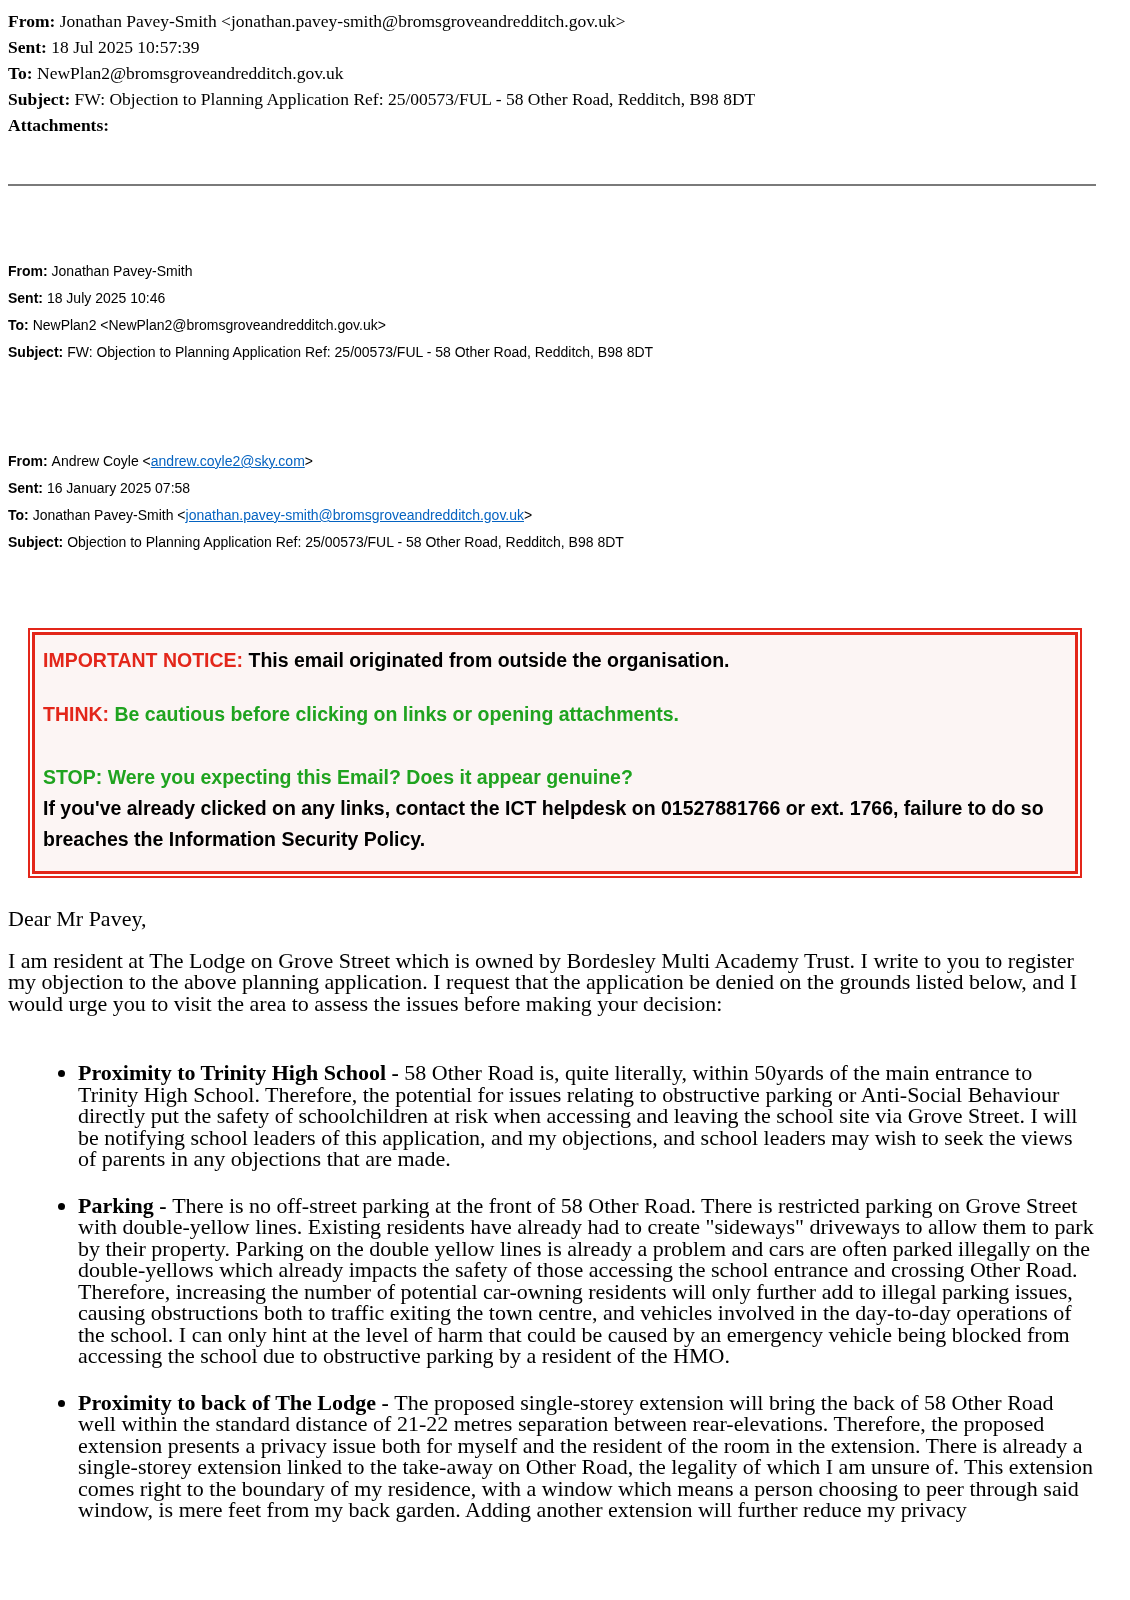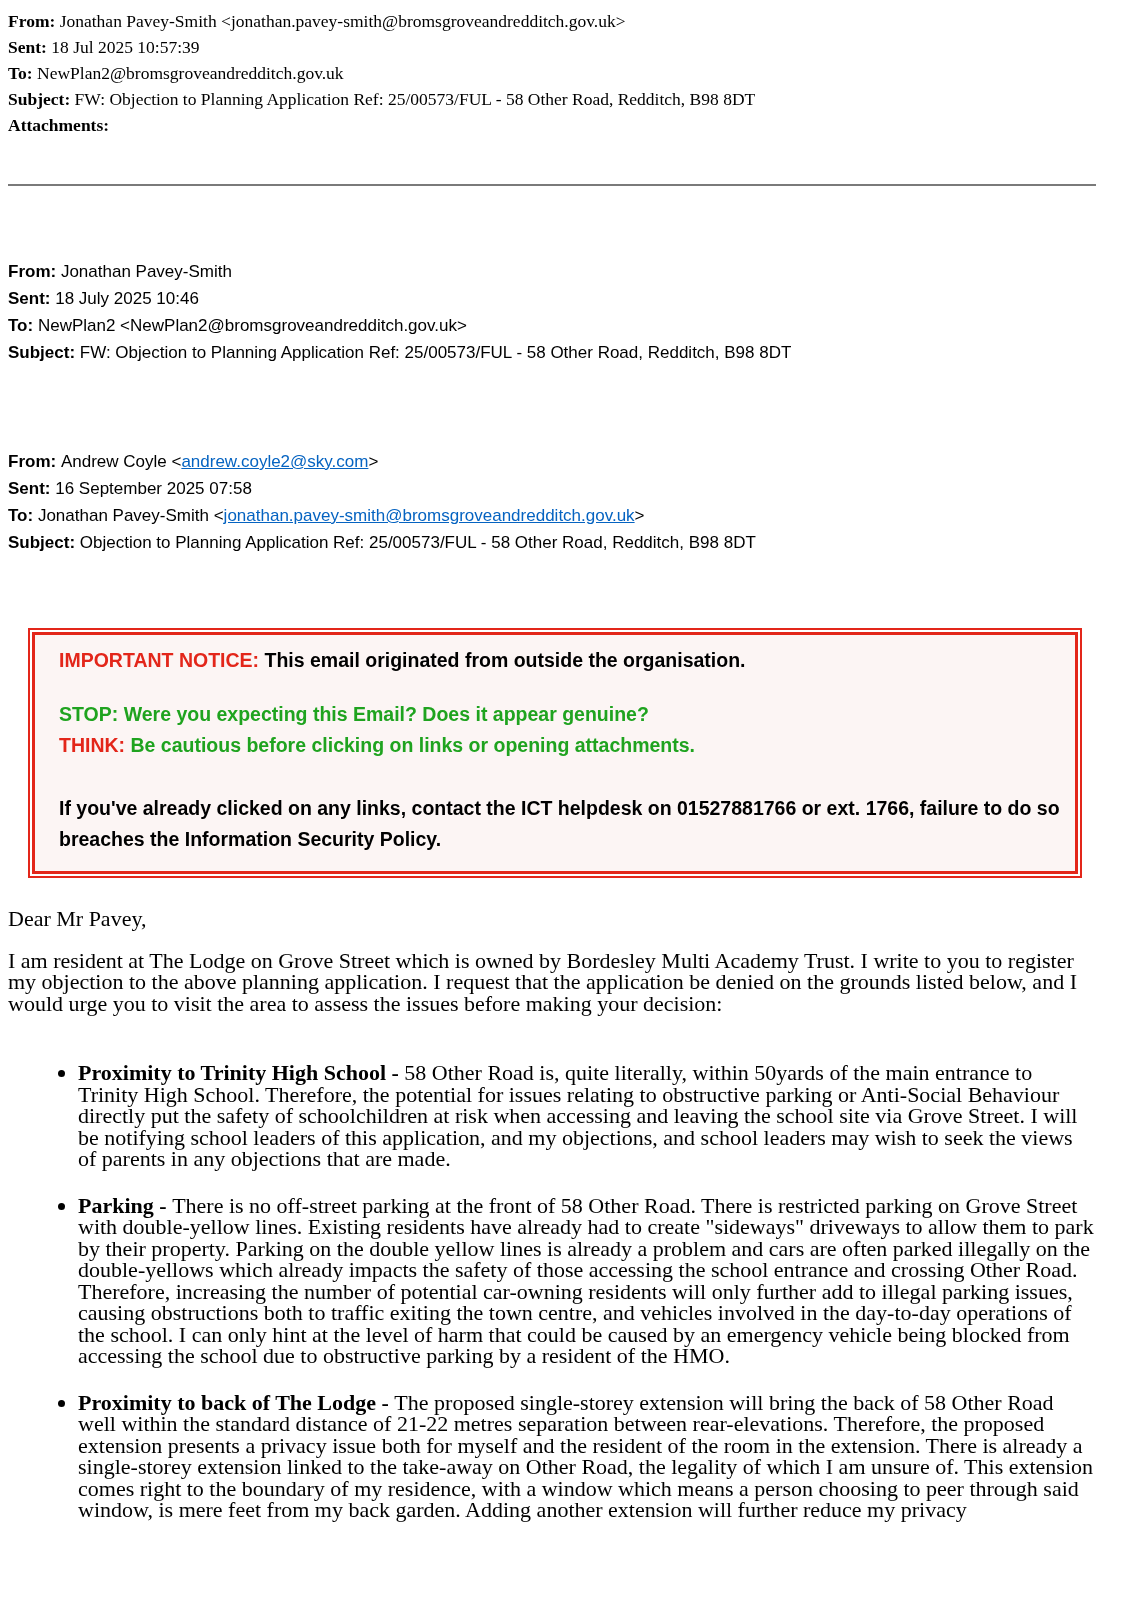--- a/index.html
+++ b/index.html
@@ -18,21 +18,21 @@
 
   
   .hdr .hrow { min-height: 26px; }
   .serif-hdr {
     font-family: "Liberation Serif", serif;
     font-size: 17.5px;
     line-height: 26px;
   }
   .sans-hdr {
     font-family: "Liberation Sans", sans-serif;
-    font-size: 17px;
+    font-size: 14px;
     line-height: 27px;
   }
   .lbl { font-weight: bold; }
   .lbl::after { content: " "; }
   .divider {
     border: none;
     border-top: 2.5px solid #7a7a7a;
     margin: 46px 0 0 0;
   }
   .block2 { margin-top: 72px; }
@@ -47,21 +47,21 @@
   
   .warning-outer {
     margin: 72px 14px 0 20px;
     border: 2px solid var(--red);
     padding: 2px;
     background: #fff;
   }
   .warning-inner {
     border: 3px solid var(--red);
     background: #fcf5f4;
-    padding: 10px 12px 16px 24px;
+    padding: 10px 12px 16px 8px;
     font-family: "Liberation Sans", sans-serif;
     font-weight: bold;
     font-size: 19.5px;
     line-height: 31px;
   }
   .wp { margin: 0; }
   .wp-notice { margin-bottom: 23px; }
   .wp-think { margin-bottom: 32px; }
   .red { color: var(--red); }
   .green { color: var(--green); }
@@ -122,40 +122,40 @@
     <div class="hrow">
       <span class="lbl">Subject:</span><span class="val">FW: Objection to Planning Application Ref: 25/00573/FUL - 58 Other Road, Redditch, B98 8DT</span>
     </div>
   </div>
 
   <div class="hdr sans-hdr block3">
     <div class="hrow">
       <span class="lbl">From:</span><span class="val">Andrew Coyle &lt;</span><a href="#" class="email-link">andrew.coyle2@sky.com</a><span class="val">&gt;</span>
     </div>
     <div class="hrow">
-      <span class="lbl">Sent:</span><span class="val">16 September 2025 07:58</span>
+      <span class="lbl">Sent:</span><span class="val">16 January 2025 07:58</span>
     </div>
     <div class="hrow">
       <span class="lbl">To:</span><span class="val">Jonathan Pavey-Smith &lt;</span><a href="#" class="email-link">jonathan.pavey-smith@bromsgroveandredditch.gov.uk</a><span class="val">&gt;</span>
     </div>
     <div class="hrow">
       <span class="lbl">Subject:</span><span class="val">Objection to Planning Application Ref: 25/00573/FUL - 58 Other Road, Redditch, B98 8DT</span>
     </div>
   </div>
 
   <div class="warning-outer">
     <div class="warning-inner">
       <p class="wp wp-notice">
         <span class="red">IMPORTANT NOTICE:</span><span class="blk"> This email originated from outside the organisation.</span>
       </p>
+      <p class="wp wp-think">
+        <span class="red">THINK:</span><span class="green"> Be cautious before clicking on links or opening attachments.</span>
+      </p>
       <p class="wp">
         <span class="green">STOP:</span><span class="green"> Were you expecting this Email? Does it appear genuine?</span>
-      </p>
-      <p class="wp wp-think">
-        <span class="red">THINK:</span><span class="green"> Be cautious before clicking on links or opening attachments.</span>
       </p>
       <p class="wp blk">If you've already clicked on any links, contact the ICT helpdesk on 01527881766 or ext. 1766, failure to do so breaches the Information Security Policy.</p>
     </div>
   </div>
 
   <div class="letter">
     <p class="salutation">Dear Mr Pavey,</p>
     <p class="intro">I am resident at The Lodge on Grove Street which is owned by Bordesley Multi Academy Trust. I write to you to register my objection to the above planning application. I request that the application be denied on the grounds listed below, and I would urge you to visit the area to assess the issues before making your decision:</p>
     <ul class="bullets">
       <li>

